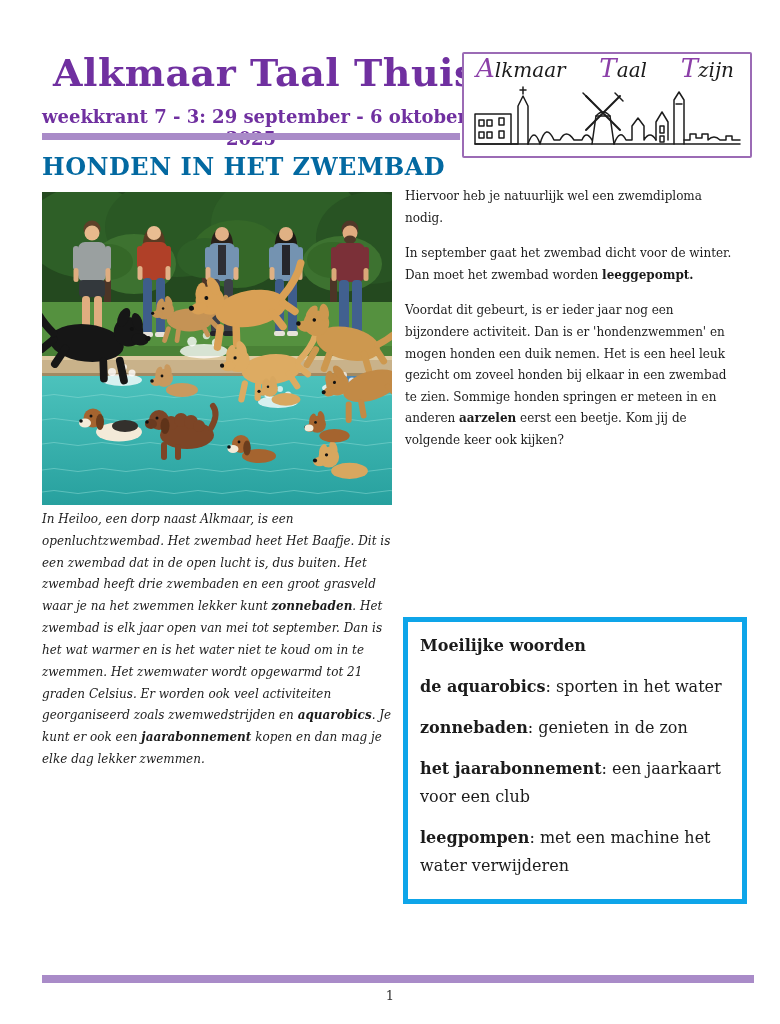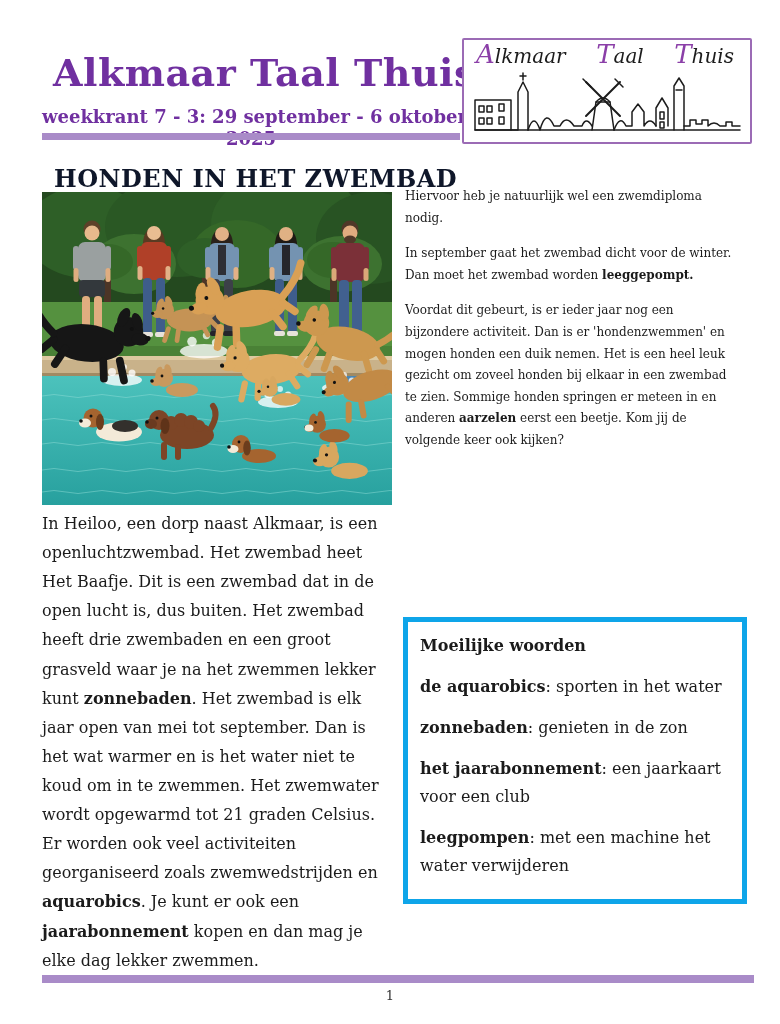--- a/index.html
+++ b/index.html
@@ -8,32 +8,32 @@
 
   
   .header-left{position:absolute;left:42px;top:40px;width:418px;text-align:center;}
   .page-title{margin:11px;font-size:38px;line-height:1.15;font-weight:bold;color:#7030a0;
               letter-spacing:.5px;white-space:nowrap;}
   .subtitle{font-size:18px;font-weight:bold;color:#7030a0;line-height:1.25;margin-top:6px;}
   .subtitle .l1{display:block;white-space:nowrap;}
   .subtitle .l2{display:block;}
   .header-rule{position:absolute;left:42px;top:133px;width:418px;height:7px;background:#a98bc8;}
 
-  .logo-box{position:absolute;left:462px;top:38px;width:282px;height:100px;background:#fff;
+  .logo-box{position:absolute;left:462px;top:52px;width:282px;height:100px;background:#fff;
             border:2px solid #9b6bb5;border-radius:2px;padding:2px 2px 0 2px;box-sizing:content-box;}
   .logo-words{display:flex;justify-content:space-between;padding:2px 14px 0 10px;
               font-family:"DejaVu Serif",serif;font-style:italic;font-size:20px;color:#1c1c1c;}
   .logo-initial{color:#8b3fa8;font-size:26px;line-height:20px;}
   .logo-skyline{display:block;margin:0 auto;}
 
   
-  .article-heading{position:absolute;left:42px;top:152px;margin:12px;font-size:24px;font-weight:bold;
-                   color:#0f172a;letter-spacing:.5px;white-space:nowrap;}
+  .article-heading{position:absolute;left:42px;top:152px;margin:0;font-size:24px;font-weight:bold;
+                   color:#0369a1;letter-spacing:.5px;white-space:nowrap;}
   .photo{position:absolute;left:42px;top:192px;width:350px;height:313px;display:block;}
-  .col-left-text{position:absolute;left:42px;top:509px;width:352px;font-size:16px;line-height:1.82;}
+  .col-left-text{position:absolute;left:42px;top:509px;width:352px;font-size:12px;line-height:1.82;font-style:italic;}
   .col-left-text p{margin:0;}
   .col-right{position:absolute;left:405px;top:186px;width:335px;font-size:12px;line-height:1.8;}
   .col-right p{margin:0 0 14px 0;}
 
   .vocab-box{position:absolute;left:403px;top:617px;width:309px;border:5px solid #0ea5e9;
              background:#fff;padding:10px 13px 6px 12px;font-size:16px;line-height:1.75;}
   .vocab-title{font-weight:bold;margin:0 0 15px 0;}
   .vocab-box p{margin:0 0 13px 0;}
   b{font-weight:bold;}
 
@@ -53,21 +53,21 @@
       <span class="l1">weekkrant 7 - 3: 29 september - 6 oktober</span>
       <span class="l2">2025</span>
     </div>
   </div>
   <div class="header-rule"></div>
 
   <div class="logo-box">
     <div class="logo-words">
       <span class="logo-word"><span class="logo-initial">A</span><span>lkmaar</span></span>
       <span class="logo-word"><span class="logo-initial">T</span><span>aal</span></span>
-      <span class="logo-word"><span class="logo-initial">T</span><span>huis</span></span>
+      <span class="logo-word"><span class="logo-initial">T</span><span>zijn</span></span>
     </div>
     <svg class="logo-skyline" width="274" height="66" viewBox="0 0 274 66" fill="none" stroke="#1c1c1c" stroke-width="1.5" stroke-linejoin="round" stroke-linecap="round">
 
       <rect x="5" y="32" width="36" height="30"></rect>
       <rect x="9" y="38" width="5" height="6"></rect>
         <rect x="17" y="38" width="5" height="6"></rect>
       <rect x="29" y="36" width="5" height="7"></rect>
       <rect x="9" y="50" width="5" height="6"></rect>
         <rect x="17" y="50" width="5" height="6"></rect>
       <rect x="29" y="49" width="5" height="7"></rect>

